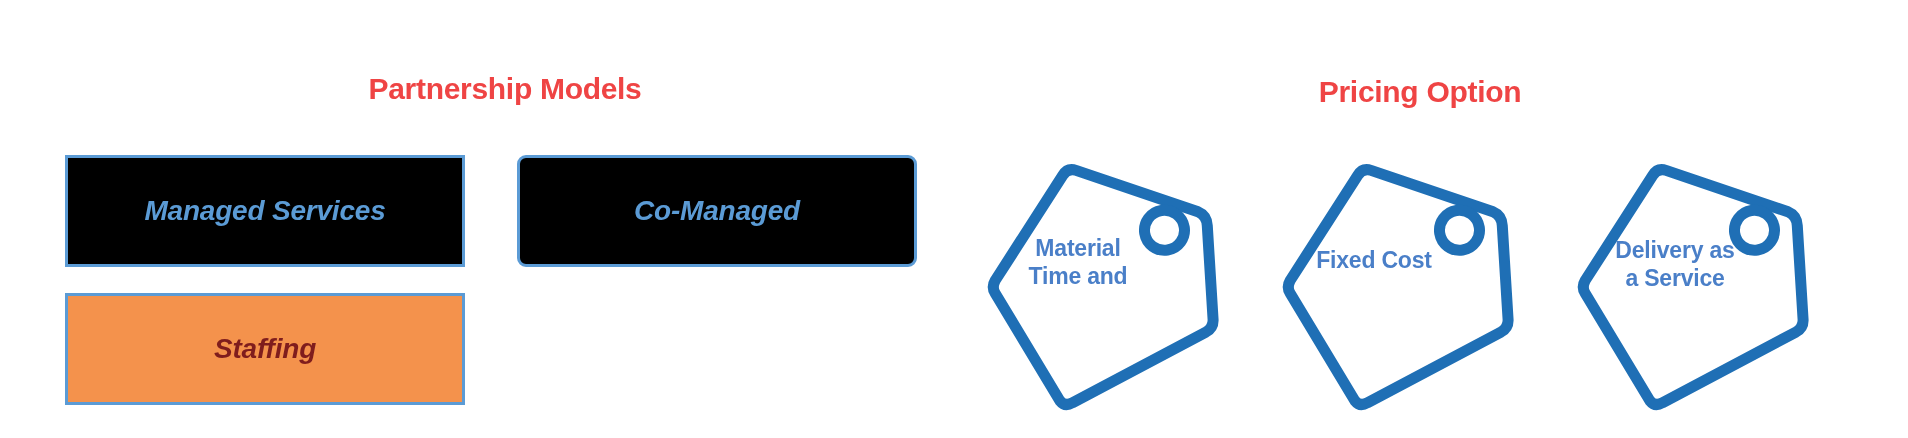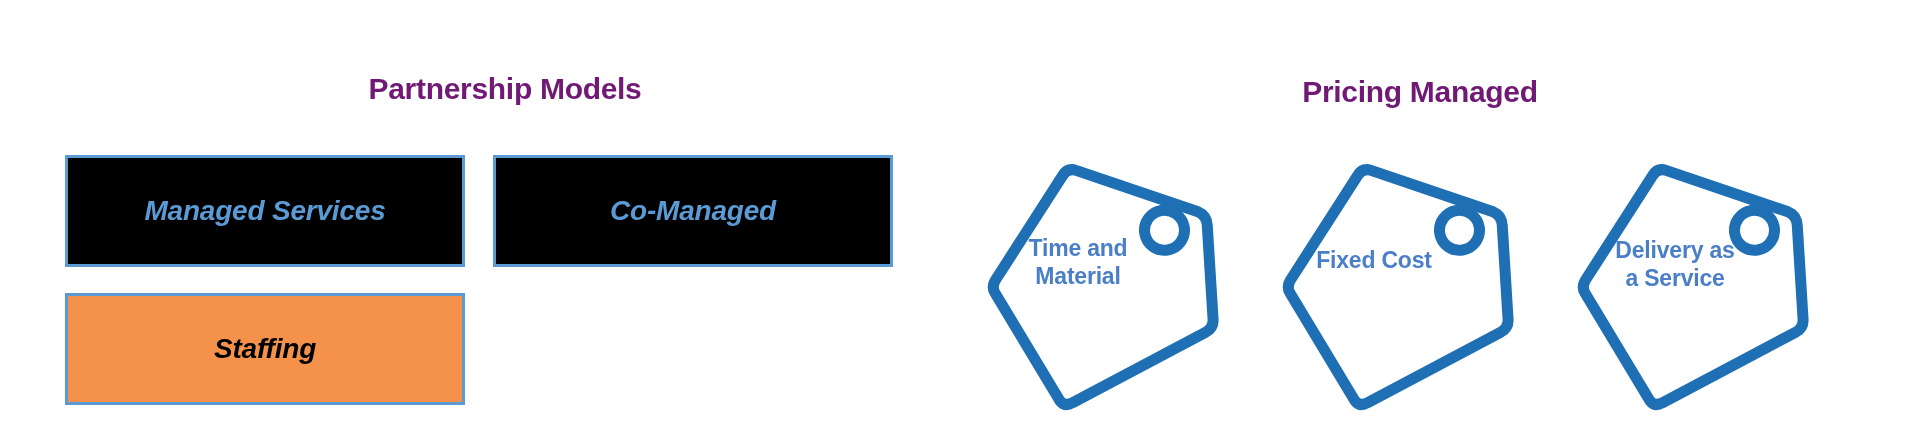--- a/index.html
+++ b/index.html
@@ -19,21 +19,21 @@
     height: 438px;
     background: #ffffff;
     overflow: hidden;
   }
 
   
   .panel-title {
     position: absolute;
     font-family: "Liberation Sans", sans-serif;
     font-weight: bold;
-    color: #701a75;
+    color: #ef4444;
     font-size: 30px;
     letter-spacing: -0.3px;
     white-space: nowrap;
     line-height: 1;
   }
   #title-partnership {
     left: 0;
     top: 74px;
     width: 1010px;
     text-align: center;
@@ -59,36 +59,36 @@
     border: 3px solid #5B9BD5;
     display: flex;
     align-items: center;
     justify-content: center;
     width: 400px;
     height: 112px;
   }
   .model-box.r0 { top: 0px; }
   .model-box.r1 { top: 138px; }
   .model-box.c0 { left: 0px; }
-  .model-box.c1 { left: 428px; }
+  .model-box.c1 { left: 452px; border-radius: 9px; }
 
   .model-box.navy   { background: #000000; }
   .model-box.orange { background: #F4924C; }
 
   .model-label {
     font-family: "Liberation Sans", sans-serif;
     font-style: italic;
     font-weight: bold;
     font-size: 28px;
     line-height: 1;
     white-space: nowrap;
     letter-spacing: -0.2px;
   }
   .model-box.navy   .model-label { color: #5B9BD5; }
-  .model-box.orange .model-label { color: #000000; text-align: center; }
+  .model-box.orange .model-label { color: #7f1d1d; text-align: center; }
 
   
   #tags-row {
     position: absolute;
     left: 975px;
     top: 150px;
     width: 930px;
     height: 260px;
   }
   .tag {
@@ -149,34 +149,34 @@
       <div class="model-box orange r1 c0">
         <span class="model-label">Staffing</span>
       </div>
 
 
     </div>
   </div>
 
   <div id="right-panel">
 
-    <div class="panel-title" id="title-pricing">Pricing Managed</div>
+    <div class="panel-title" id="title-pricing">Pricing Option</div>
 
     <div id="tags-row">
 
       <div class="tag t0">
         <svg viewBox="0 0 300 250">
           <g transform="rotate(-9 150 125)">
             <path d="M 118 14 L 232 74 Q 240 79 239 89 L 230 183 Q 229 191 221 194 L 78 243 Q 70 246 66 239 L 19 123 Q 16 116 21 110 L 104 17 Q 110 10 118 14 Z" fill="#ffffff" stroke="#1F6FB5" stroke-width="11" stroke-linejoin="round" stroke-linecap="round"></path>
             <circle cx="196" cy="87" r="20" fill="#ffffff" stroke="#1F6FB5" stroke-width="11"></circle>
           </g>
         </svg>
         <div class="tag-caption">
+          <span class="cap-line">Material</span>
           <span class="cap-line">Time and</span>
-          <span class="cap-line">Material</span>
         </div>
       </div>
 
       <div class="tag t1">
         <svg viewBox="0 0 300 250">
           <g transform="rotate(-9 150 125)">
             <path d="M 118 14 L 232 74 Q 240 79 239 89 L 230 183 Q 229 191 221 194 L 78 243 Q 70 246 66 239 L 19 123 Q 16 116 21 110 L 104 17 Q 110 10 118 14 Z" fill="#ffffff" stroke="#1F6FB5" stroke-width="11" stroke-linejoin="round" stroke-linecap="round"></path>
             <circle cx="196" cy="87" r="20" fill="#ffffff" stroke="#1F6FB5" stroke-width="11"></circle>
           </g>
         </svg>

